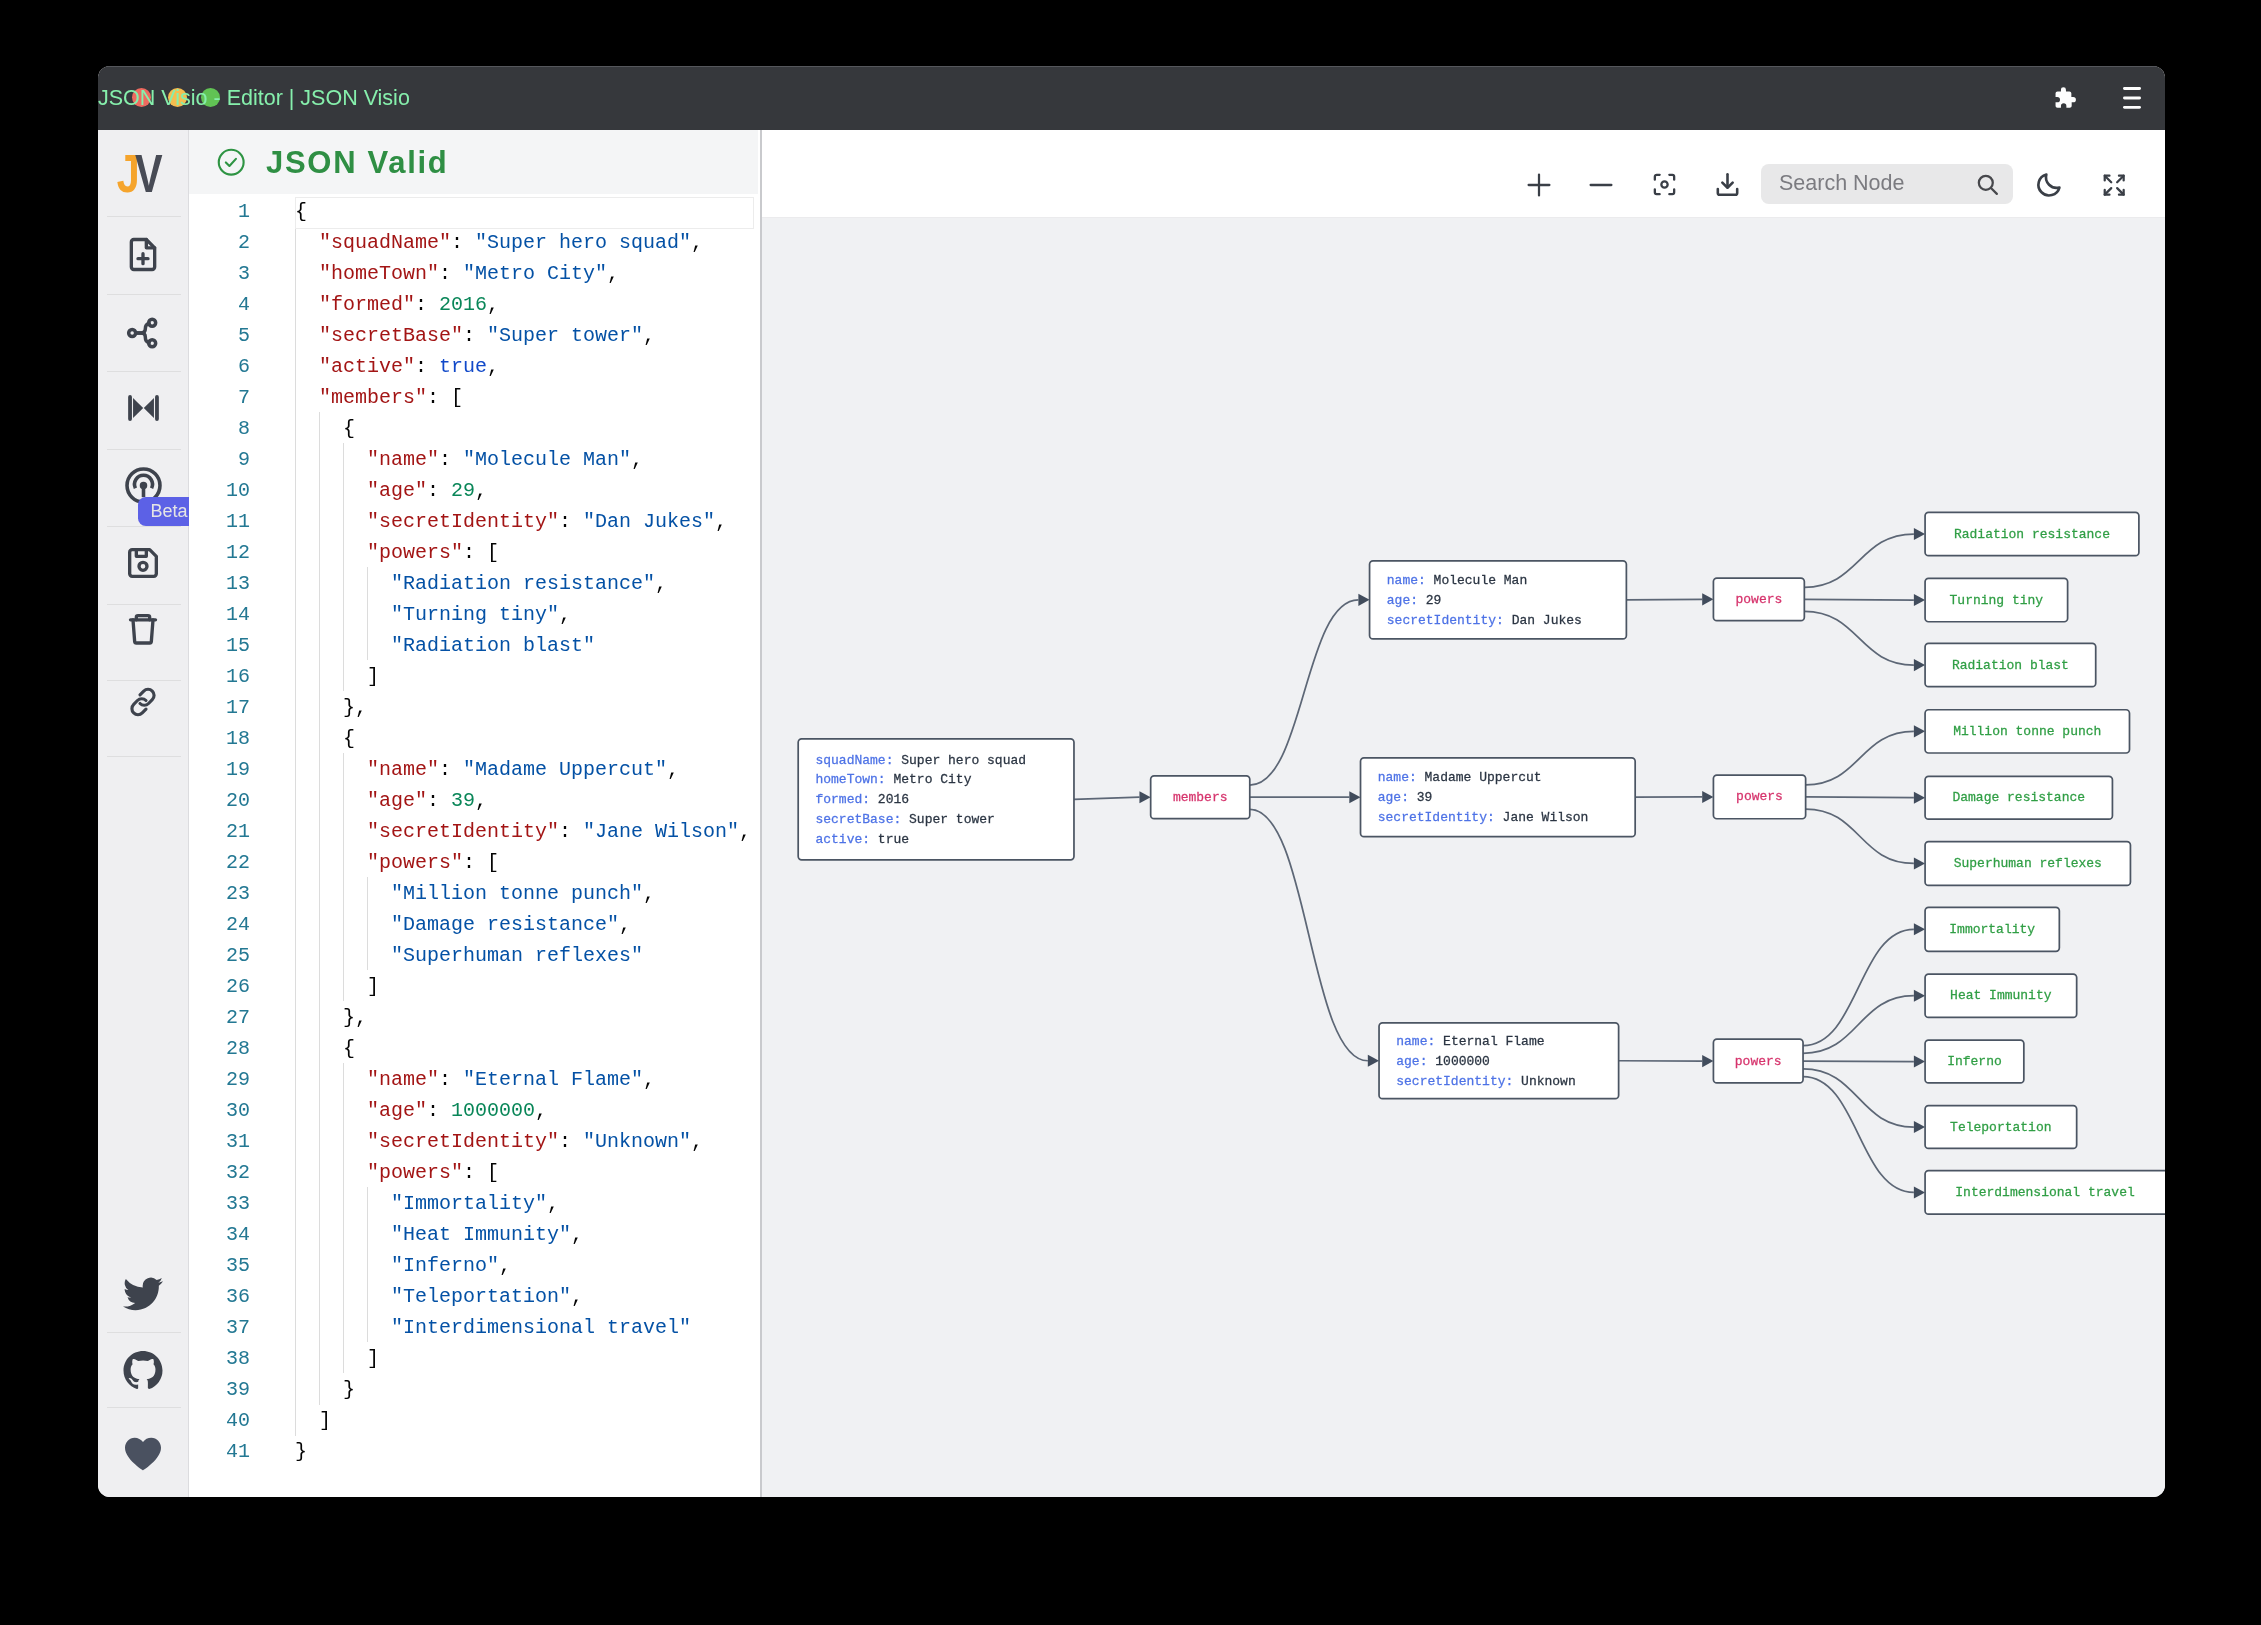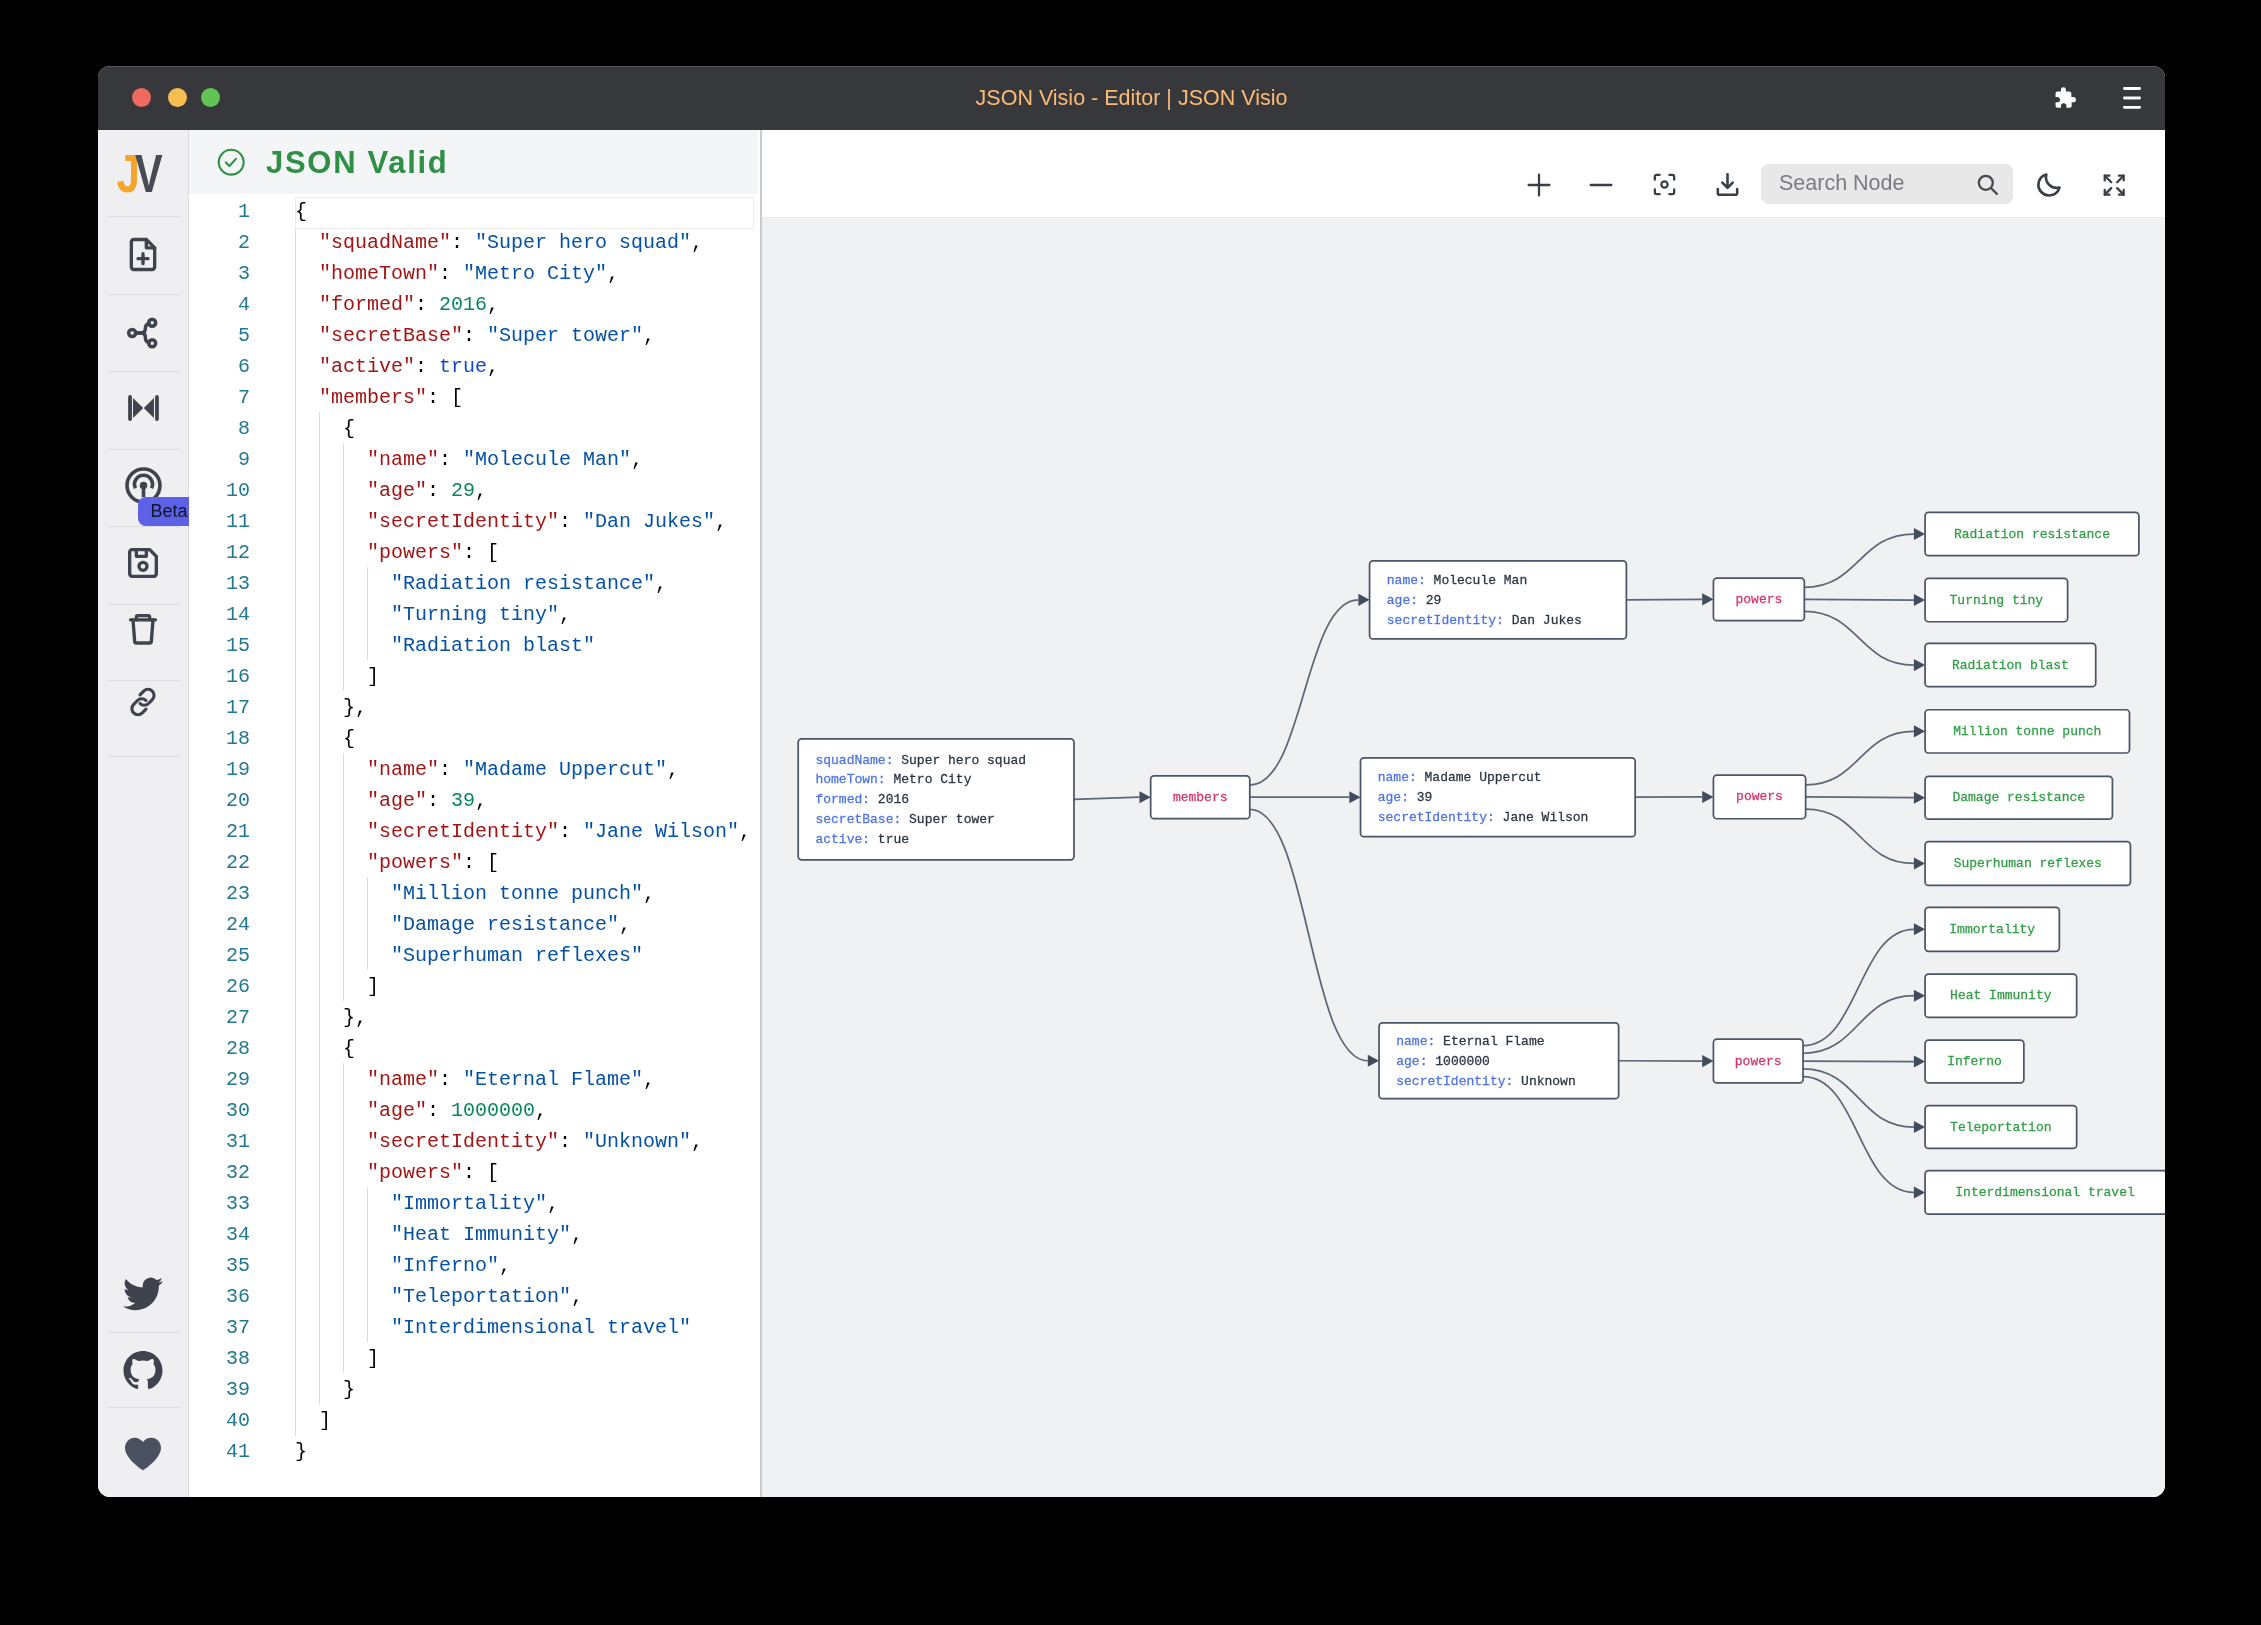--- a/index.html
+++ b/index.html
@@ -1,19 +1,19 @@
 <!DOCTYPE html>
 <html style="font-size:13.8px"><head><meta charset="utf-8">
 <style>
 html,body{margin:0;padding:0;background:#000;}
 body{width:2261px;height:1625px;position:relative;overflow:hidden;font-family:"Liberation Sans",sans-serif;}
 #win{position:absolute;left:98px;top:66px;width:2067px;height:1431px;border-radius:12px;overflow:hidden;background:#fff;}
 #tbar{position:absolute;left:0;top:0;width:100%;height:64px;background:#36383c;}
 .lt{position:absolute;top:22.4px;width:19px;height:19px;border-radius:50%;}
-#title{position:absolute;left:0;top:0;width:100%;height:64px;line-height:65px;text-align:center;color:#fdba74;font-size:21.5px;}
+#title{position:absolute;left:0;top:0;width:100%;height:64px;line-height:65px;text-align:left;color:#86efac;font-size:21.5px;}
 #sidebar{position:absolute;left:0;top:64px;width:90px;height:1368px;background:#efeff1;border-right:1.7px solid #dcdcdf;}
 .sep{position:absolute;left:8.6px;width:74px;height:0.9px;background:#dededf;}
 .sicon{position:absolute;left:0;width:90px;text-align:center;}
 #edhead{position:absolute;left:91px;top:64px;width:569px;height:64px;background:#f4f5f6;}
 #edcode{position:absolute;left:91px;top:128px;width:571px;height:1304px;background:#ffffff;overflow:hidden;}
 .mono{font-family:"Liberation Mono",monospace;font-size:20px;line-height:31px;white-space:pre;margin:0;}
 #gut{position:absolute;left:0;top:2.2px;width:61px;text-align:right;color:#237893;}
 #codepre{position:absolute;left:106px;top:2.2px;color:#040404;}
 #divider{position:absolute;left:662px;top:64px;width:2.2px;height:1368px;background:#c9cacd;}
 #canvas{position:absolute;left:664px;top:64px;width:1403px;height:1368px;background:#f0f1f3;margin-top:23px;}
@@ -68,21 +68,21 @@
           <path d="M3.5 5v14M20.5 5v14"></path>
           <path d="M6.6 8.6l3.5 3.4-3.5 3.4z" fill="#3e434d"></path>
           <path d="M17.4 8.6l-3.5 3.4 3.5 3.4z" fill="#3e434d"></path>
         </svg></div>
 <div class="sicon" style="top:334px"><svg width="43" height="43" viewBox="0 0 24 24" fill="none" stroke="#3e434d" stroke-width="2">
           <circle cx="12" cy="12" r="9.2"></circle>
           <path d="M7.5 13.5a5 5 0 1 1 9 0"></path>
           <path d="M12 12v6.5"></path>
           <circle cx="12" cy="12" r="1.1" fill="#3e434d"></circle>
         </svg></div>
-<div style="position:absolute;left:40px;top:367px;width:62px;height:29px;background:#5c61e6;border-radius:7.8px;color:#0f172a;font-size:18px;line-height:29px;text-align:center;">Beta</div>
+<div style="position:absolute;left:40px;top:367px;width:62px;height:29px;background:#5c61e6;border-radius:7.8px;color:#e5e5e5;font-size:18px;line-height:29px;text-align:center;">Beta</div>
 <div class="sicon" style="top:413px"><svg width="40" height="40" viewBox="0 0 24 24" fill="none" stroke="#3e434d" stroke-width="2" stroke-linejoin="round">
           <path d="M4 5.5A1.5 1.5 0 0 1 5.5 4H16l4 4v10.5a1.5 1.5 0 0 1-1.5 1.5h-13A1.5 1.5 0 0 1 4 18.5z"></path>
           <circle cx="12" cy="14" r="2.4"></circle>
           <path d="M8 4v4h6V4"></path>
         </svg></div>
 <div class="sicon" style="top:479px"><svg width="40" height="40" viewBox="0 0 24 24" fill="none" stroke="#3e434d" stroke-width="2" stroke-linecap="round" stroke-linejoin="round">
           <path d="M4.5 6.5h15"></path>
           <path d="M8 6.5V5a1 1 0 0 1 1-1h6a1 1 0 0 1 1 1v1.5"></path>
           <path d="M6 6.5l1 13a1 1 0 0 0 1 .9h8a1 1 0 0 0 1-.9l1-13"></path>
         </svg></div>

